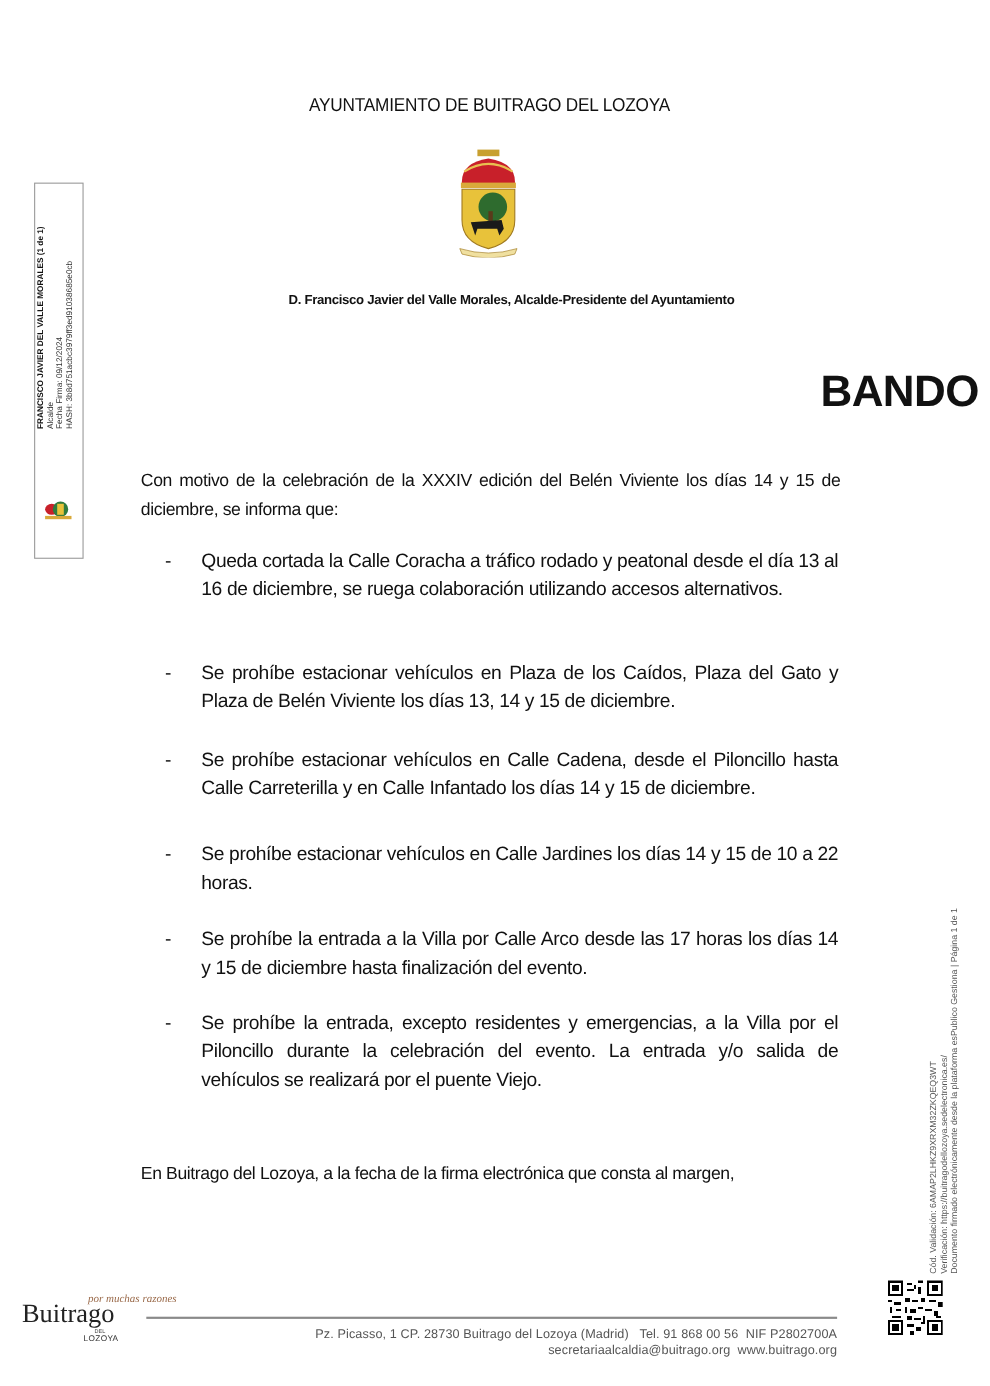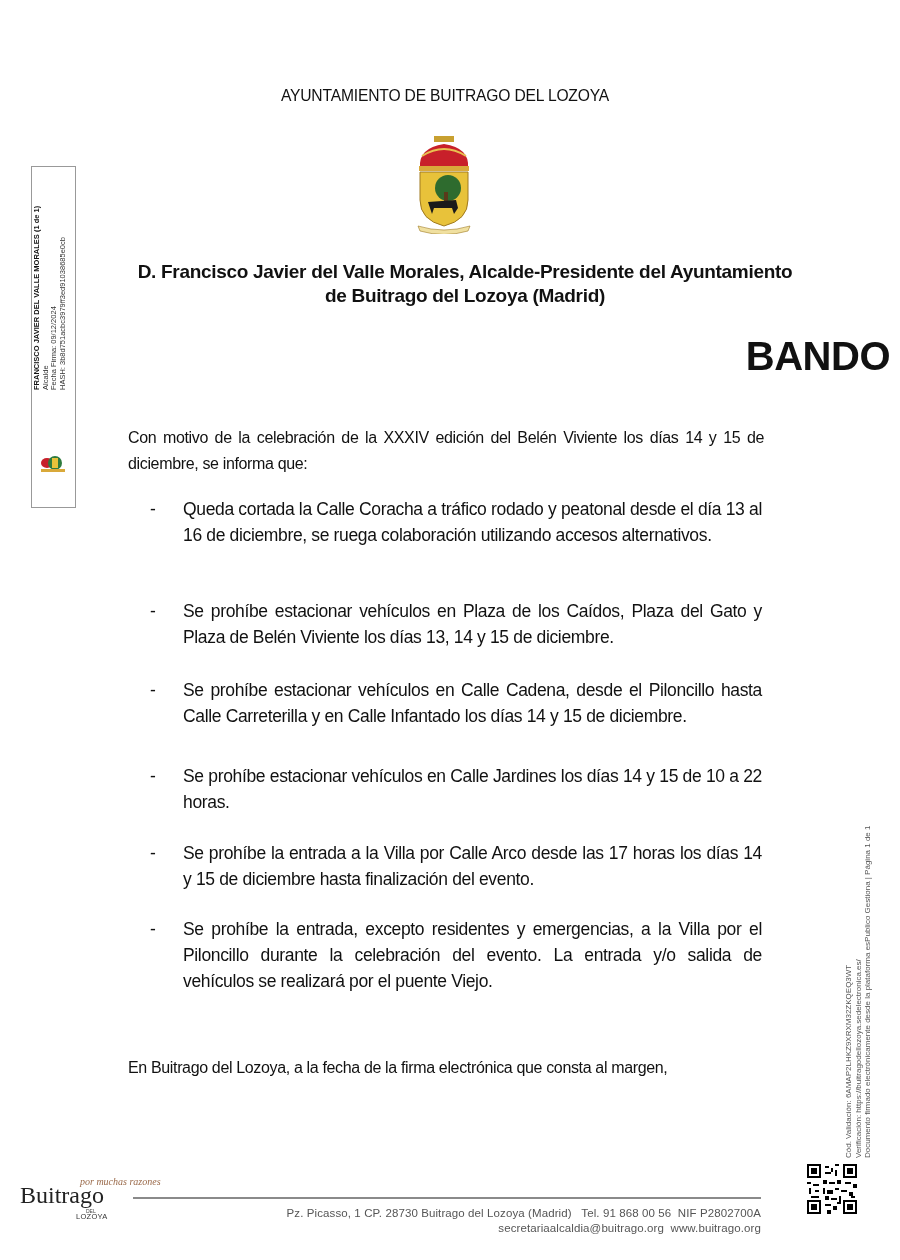--- a/index.html
+++ b/index.html
@@ -2,21 +2,21 @@
 <html><head>
 <meta charset="utf-8">
 <style>
   html, body { margin:0; padding:0; background:#fff; }
   body { width:900px; height:1260px; position:relative; overflow:hidden;
          font-family:"Liberation Sans", sans-serif; color:#111; }
   #header-title { position:absolute; top:86px; left:0; width:890px; text-align:center;
                   font-size:17px; letter-spacing:-0.2px; transform:scaleX(0.92); }
   #crest { position:absolute; left:412px; top:134px; width:64px; height:100px; }
   #issuer { position:absolute; top:260px; left:120px; width:690px; text-align:center;
-            font-size:19px; font-weight:bold; line-height:24px; letter-spacing:-0.3px; }
+            font-size:12px; font-weight:bold; line-height:24px; letter-spacing:-0.3px; }
   #bando { position:absolute; top:334px; left:0; width:890px; text-align:right;
            font-size:40px; font-weight:bold; letter-spacing:-0.5px; }
   .para { position:absolute; left:128px; width:636px; font-size:16px; line-height:26px;
           letter-spacing:-0.35px; text-align:justify; }
   .item { position:absolute; left:150px; width:612px; font-size:17.5px; line-height:26px;
           letter-spacing:-0.35px; }
   .item .dash { position:absolute; left:0; top:0; width:20px; }
   .item .txt { display:block; margin-left:33px; text-align:justify; }
   #sig-box { position:absolute; left:31px; top:166px; width:45px; height:342px;
              border:1px solid #999; box-sizing:border-box; }
@@ -51,21 +51,20 @@
   <rect x="7" y="32" width="50" height="5" fill="#d9a93a"></rect>
   <path d="M8 38 L56 38 L56 66 Q56 86 32 92 Q8 86 8 66 Z" fill="#e8c23a" stroke="#a07a20" stroke-width="1"></path>
   <circle cx="36" cy="54" r="13" fill="#2e6b2e"></circle>
   <rect x="32" y="58" width="4" height="14" fill="#5a3a1a"></rect>
   <path d="M16 68 L44 66 L46 74 L42 80 L40 74 L22 74 L20 80 L18 74 Z" fill="#1a1a1a"></path>
   <path d="M6 92 Q32 100 58 92 L56 97 Q32 104 8 97 Z" fill="#f0e0a0" stroke="#a07a20" stroke-width="0.6"></path>
 </svg>
 
 <div id="issuer">
   <div>D. Francisco Javier del Valle Morales, Alcalde-Presidente del Ayuntamiento</div>
-  <div>de Buitrago del Lozoya (Madrid)</div>
 </div>
 
 <div id="bando">BANDO</div>
 
 <div class="para" style="top:425px;">Con motivo de la celebración de la XXXIV edición del Belén Viviente los días 14 y 15 de diciembre, se informa que:</div>
 
 <div class="item" style="top:496px;">
   <span class="dash">-</span>
   <span class="txt">Queda cortada la Calle Coracha a tráfico rodado y peatonal desde el día 13 al 16 de diciembre, se ruega colaboración utilizando accesos alternativos.</span>
 </div>

